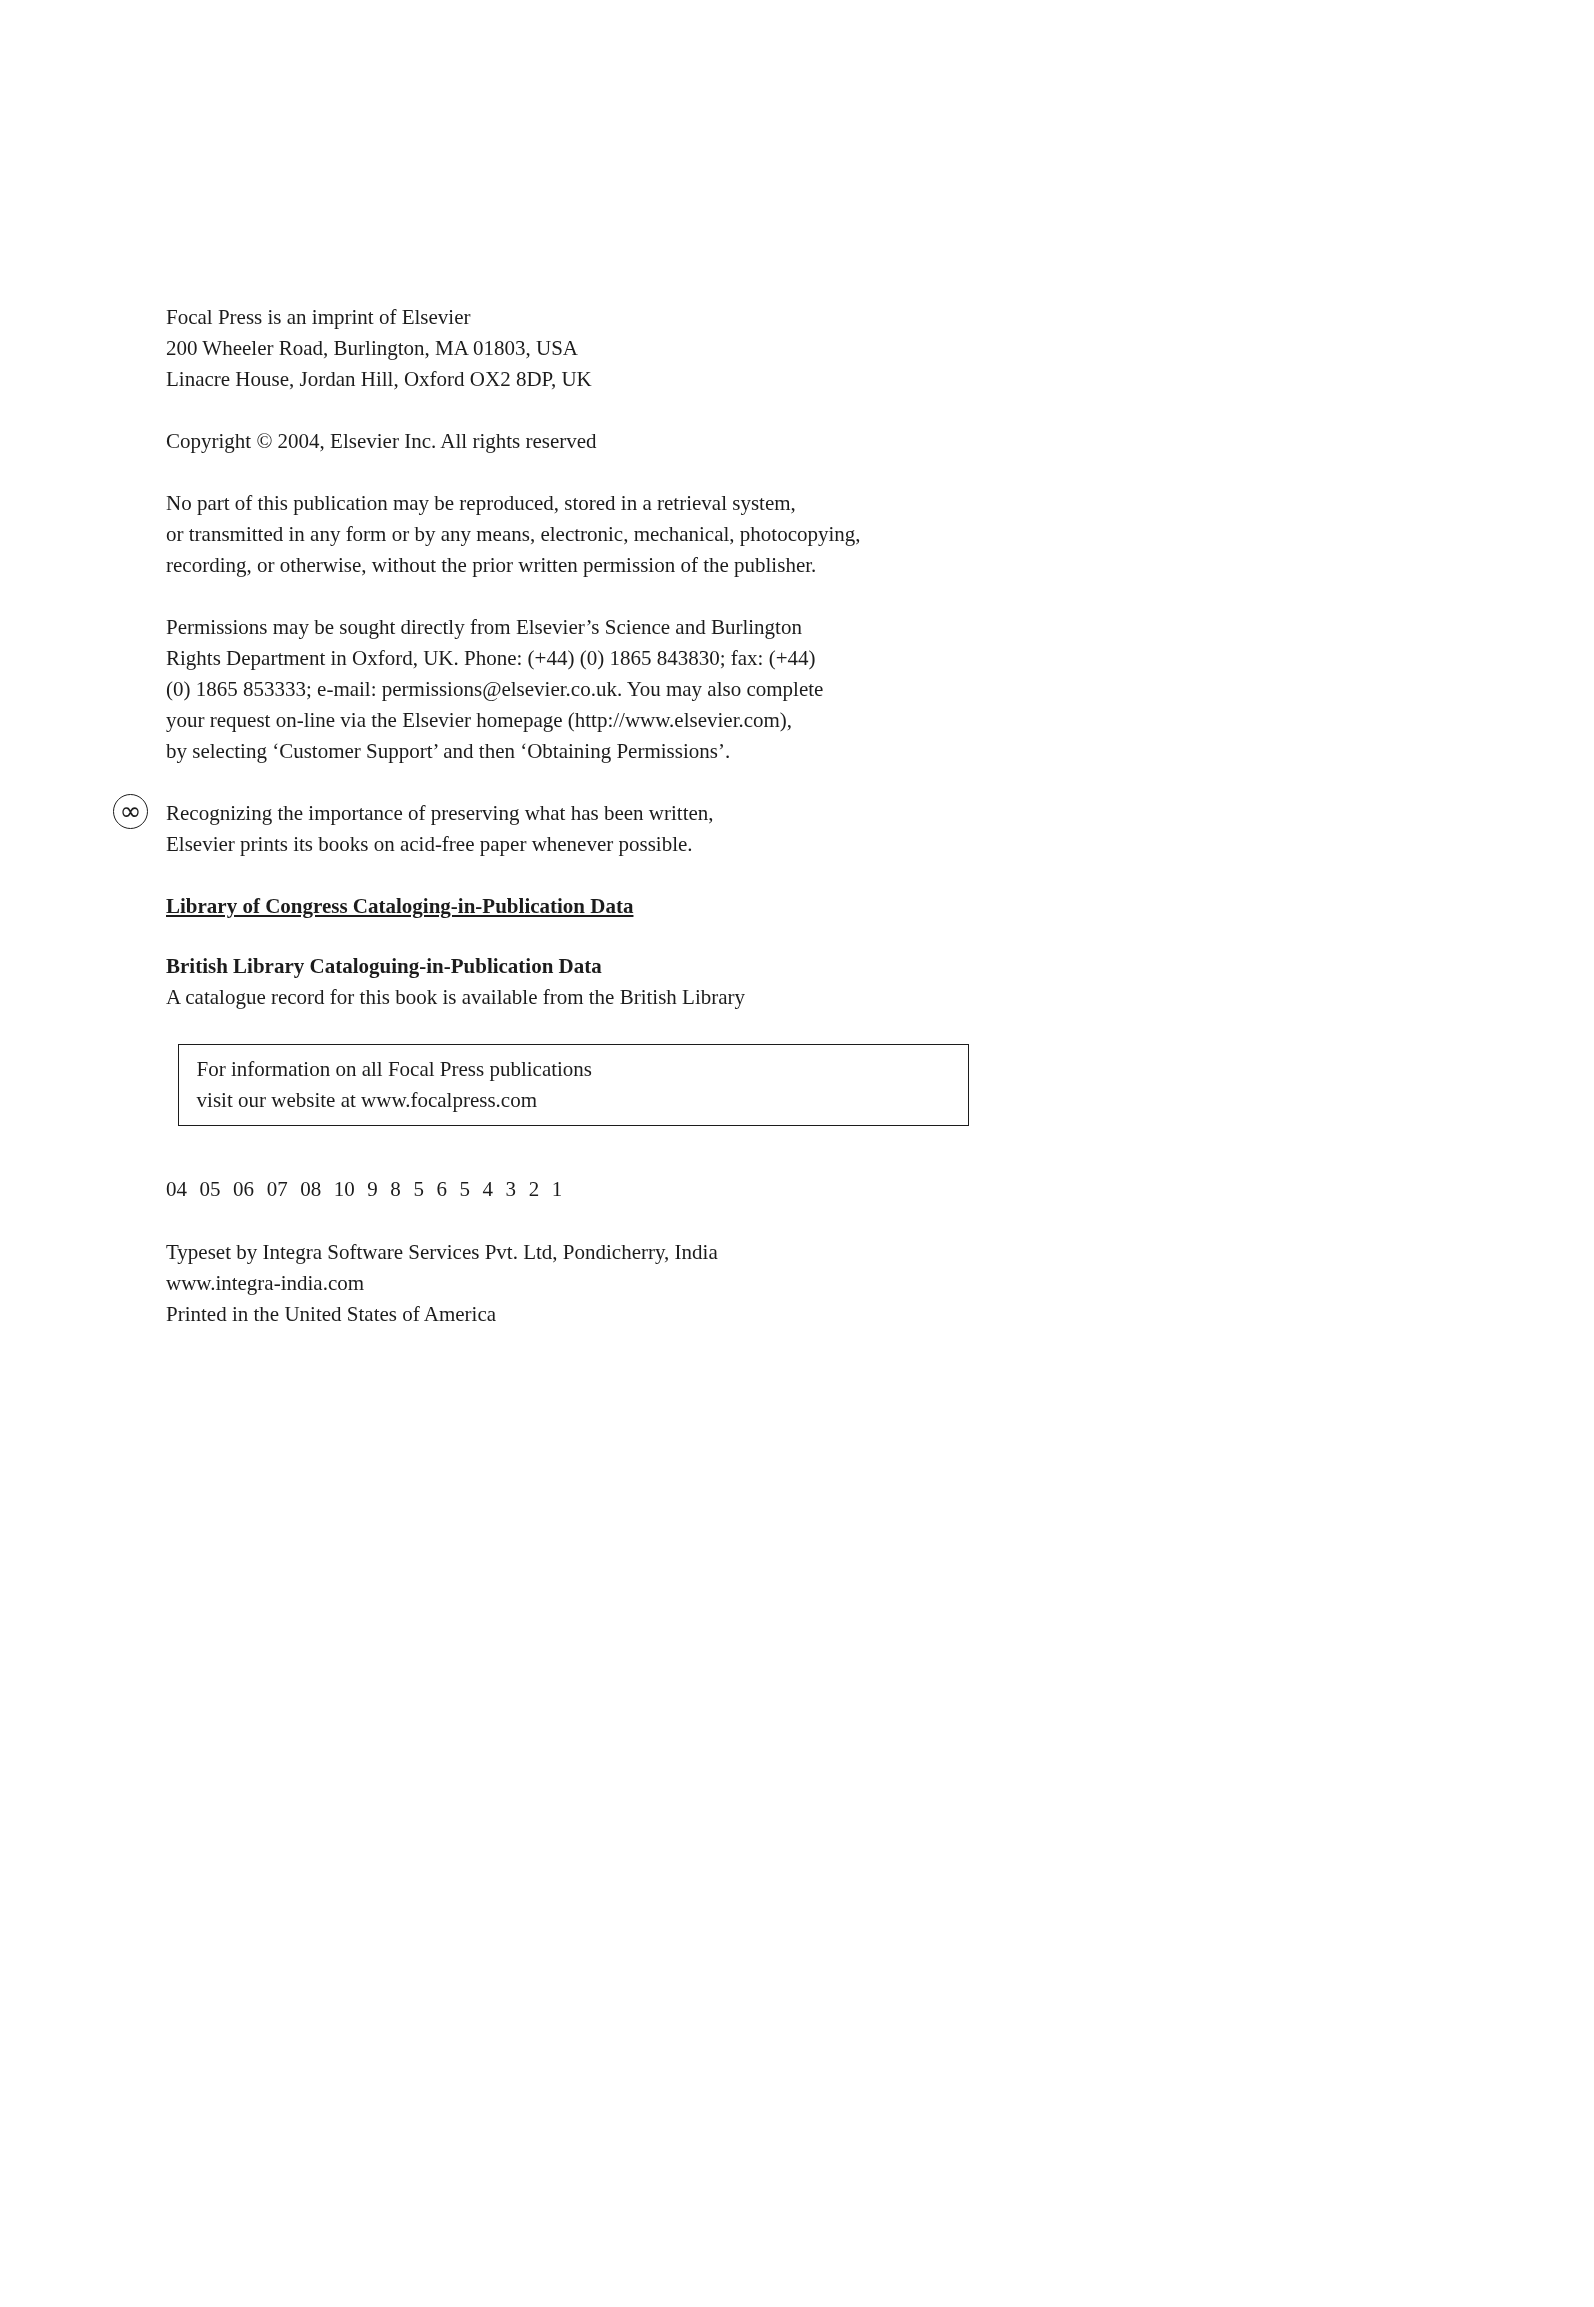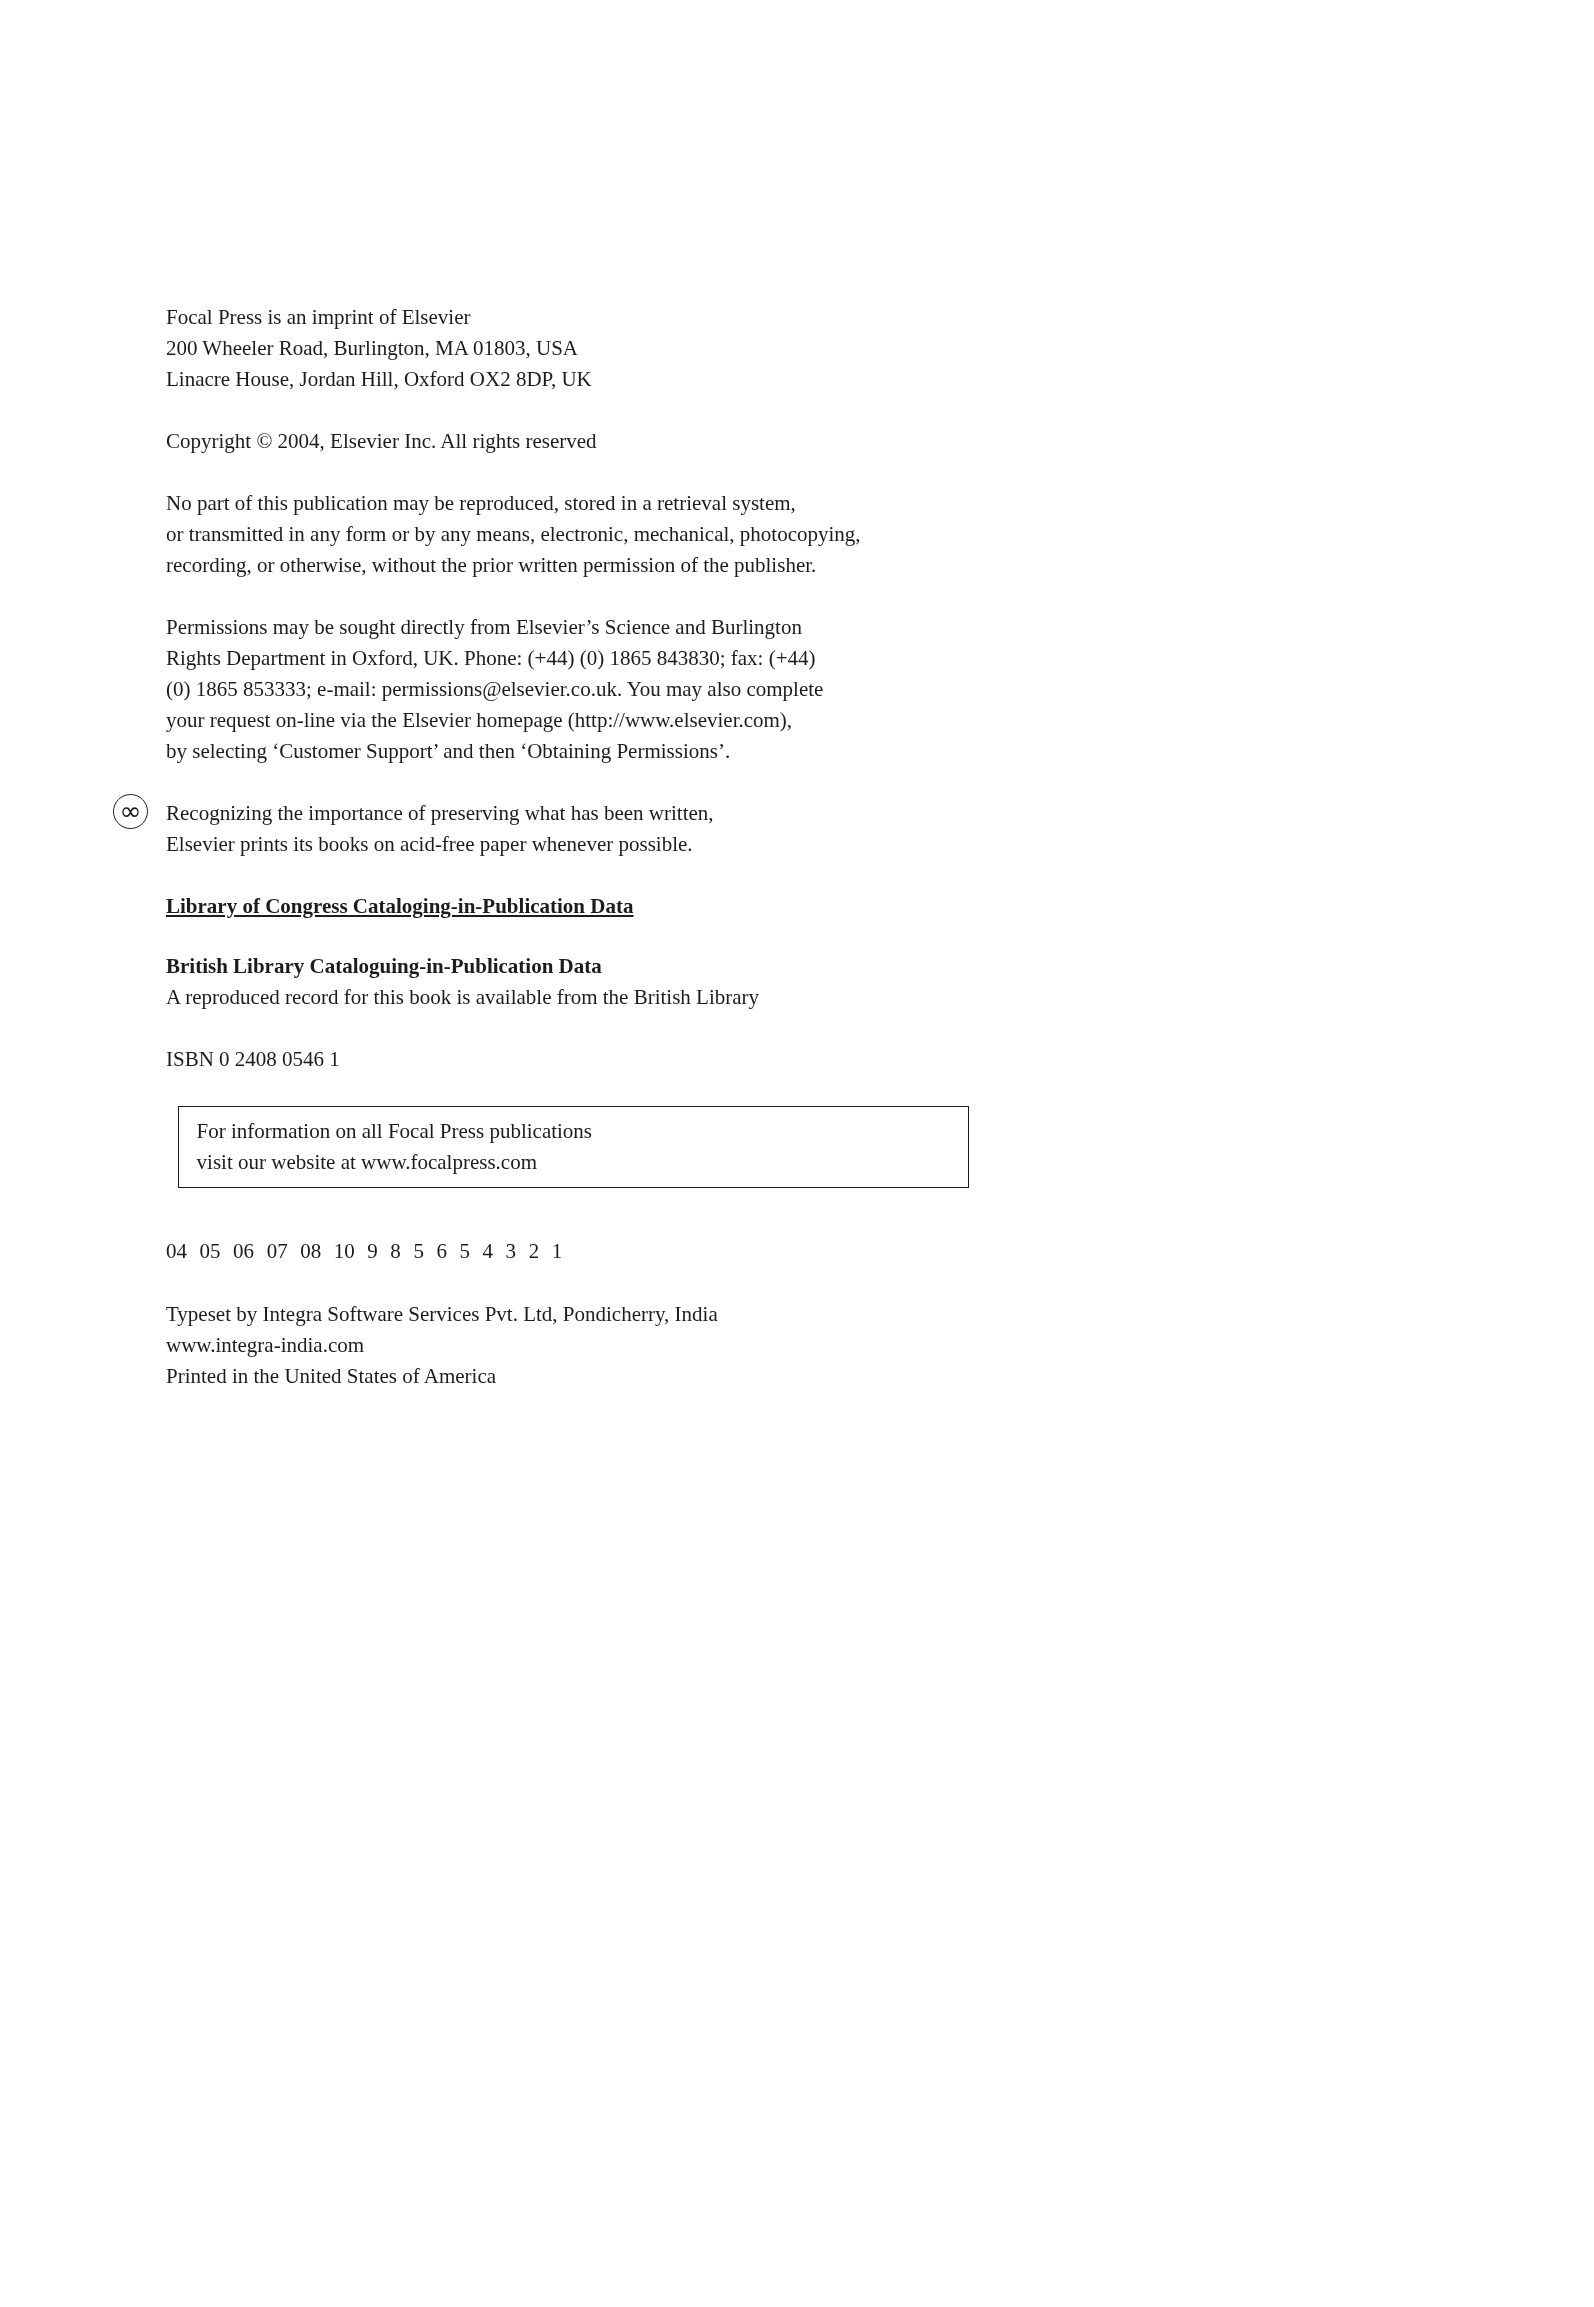--- a/index.html
+++ b/index.html
@@ -83,26 +83,23 @@
     <div class="line">Recognizing the importance of preserving what has been written,</div>
     <div class="line">Elsevier prints its books on acid-free paper whenever possible.</div>
   </div>
 
   <div class="para heading-para">
     <div class="line heading">Library of Congress Cataloging-in-Publication Data</div>
   </div>
 
   <div class="para">
     <div class="line heading">British Library Cataloguing-in-Publication Data</div>
-    <div class="line">A reproduced record for this book is available from the British Library</div>
+    <div class="line">A catalogue record for this book is available from the British Library</div>
   </div>
 
-  <div class="para">
-    <div class="line">ISBN 0 2408 0546 1</div>
-  </div>
 
   <div class="info-box">
     <div class="line">For information on all Focal Press publications</div>
     <div class="line">visit our website at www.focalpress.com</div>
   </div>
 
   <div class="printing-line">04 05 06 07 08 10 9 8 5 6 5 4 3 2 1</div>
 
   <div class="para">
     <div class="line">Typeset by Integra Software Services Pvt. Ltd, Pondicherry, India</div>

